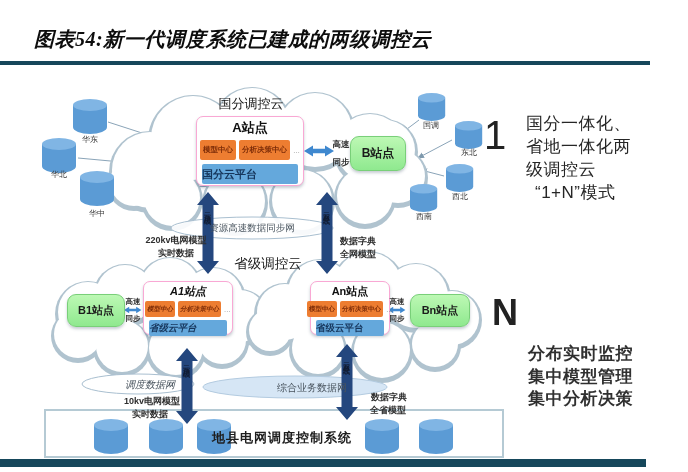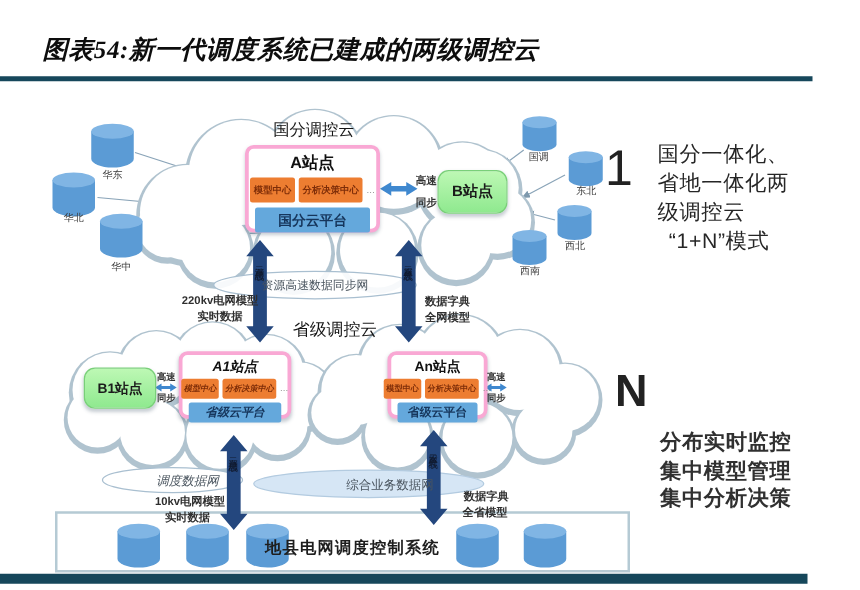--- a/index.html
+++ b/index.html
@@ -8,30 +8,30 @@
   .fig-title{position:absolute;left:34px;top:26px;font-family:"Liberation Serif",serif;
         font-style:italic;font-weight:bold;font-size:20px;color:#0d0d0d;letter-spacing:.5px;}
   .title-rule{position:absolute;left:0;top:61px;width:650px;height:3.5px;}
   .bottom-bar{position:absolute;left:0;top:459px;width:646px;height:8px;}
   svg{position:absolute;left:0;top:0;}
   .lbl{position:absolute;transform:translateX(-50%);white-space:nowrap;color:#2e2e2e;}
   .cloud-title{font-weight:normal;font-size:13px;color:#151515;}
   .net-lbl{font-size:9.5px;color:#49545e;}
   .dbl{font-size:8px;color:#3a3a3a;}
   .dl{font-size:9px;font-weight:bold;color:#2f2f2f;}
-  .site-box{position:absolute;background:#fff;border:3px solid #f9a8d4;border-radius:7px;
+  .site-box{position:absolute;background:#fff;border:1px solid #f9a8d4;border-radius:7px;
         box-shadow:0 2px 3px rgba(70,90,110,.3);display:flex;flex-direction:column;
         align-items:center;padding:2px 5px;box-sizing:border-box;}
   .site-title{font-weight:bold;font-size:13px;color:#101010;}
   .mod-row{display:flex;align-items:center;gap:3px;margin-top:3px;}
   .mod{background:#ed7d31;color:#7e2d08;font-size:7.5px;font-weight:bold;
         padding:5px 3px;border-radius:2px;white-space:nowrap;}
   .dots{font-size:7px;color:#8a8a8a;}
   .platform{background:#64a8dc;color:#16365c;font-weight:bold;font-size:11px;margin-top:4px;
-        width:100%;text-align:center;padding:2.5px 0;border-radius:2px;white-space:nowrap;}
+        width:100%;text-align:left;padding:2.5px 0;border-radius:2px;white-space:nowrap;}
   .small .site-title{font-size:11px;}
   .small .mod{font-size:6.5px;padding:3.5px 2px;}
   .small .mod-row{margin-top:2px;}
   .small .platform{font-size:9.5px;padding:1.5px 0;margin-top:3px;}
   .b-site{position:absolute;background:linear-gradient(180deg,#bdf8b4,#8fe98f);
         border:1px solid #79cf79;border-radius:9px;display:flex;align-items:center;
         justify-content:center;font-weight:bold;font-size:12px;color:#1b1b1b;
         box-shadow:0 2px 3px rgba(70,90,110,.3);}
   .b-small{font-size:11px;}
   .sync{position:absolute;font-size:8.5px;font-weight:bold;color:#333;width:30px;text-align:center;}
@@ -244,20 +244,21 @@
     <div class="site-title">An站点</div>
     <div class="mod-row">
       <div class="mod">模型中心</div>
       <div class="mod">分析决策中心</div>
       <span class="dots">…</span>
     </div>
     <div class="platform">省级云平台</div>
   </div>
   <div class="sync tiny" style="left:382px;top:297px;">高速</div>
   <div class="sync tiny" style="left:382px;top:314px;">同步</div>
+  <div class="b-site b-small" style="left:410px;top:294px;width:58px;height:31px;">Bn站点</div>
 
   <div class="lbl net-lbl" style="left:150px;top:378px;font-size:10px;font-style:italic;">调度数据网</div>
   <div class="lbl net-lbl" style="left:312px;top:381px;font-size:10px;">综合业务数据网</div>
   <div class="vtext" style="left:181px;top:360px;">云消息总线</div>
   <div class="vtext" style="left:341px;top:357px;">云服务总线</div>
   <div class="lbl dl" style="left:152px;top:395px;">10kv电网模型</div>
   <div class="lbl dl" style="left:150px;top:408px;">实时数据</div>
   <div class="lbl dl" style="left:389px;top:391px;">数据字典</div>
   <div class="lbl dl" style="left:388px;top:404px;">全省模型</div>
 

